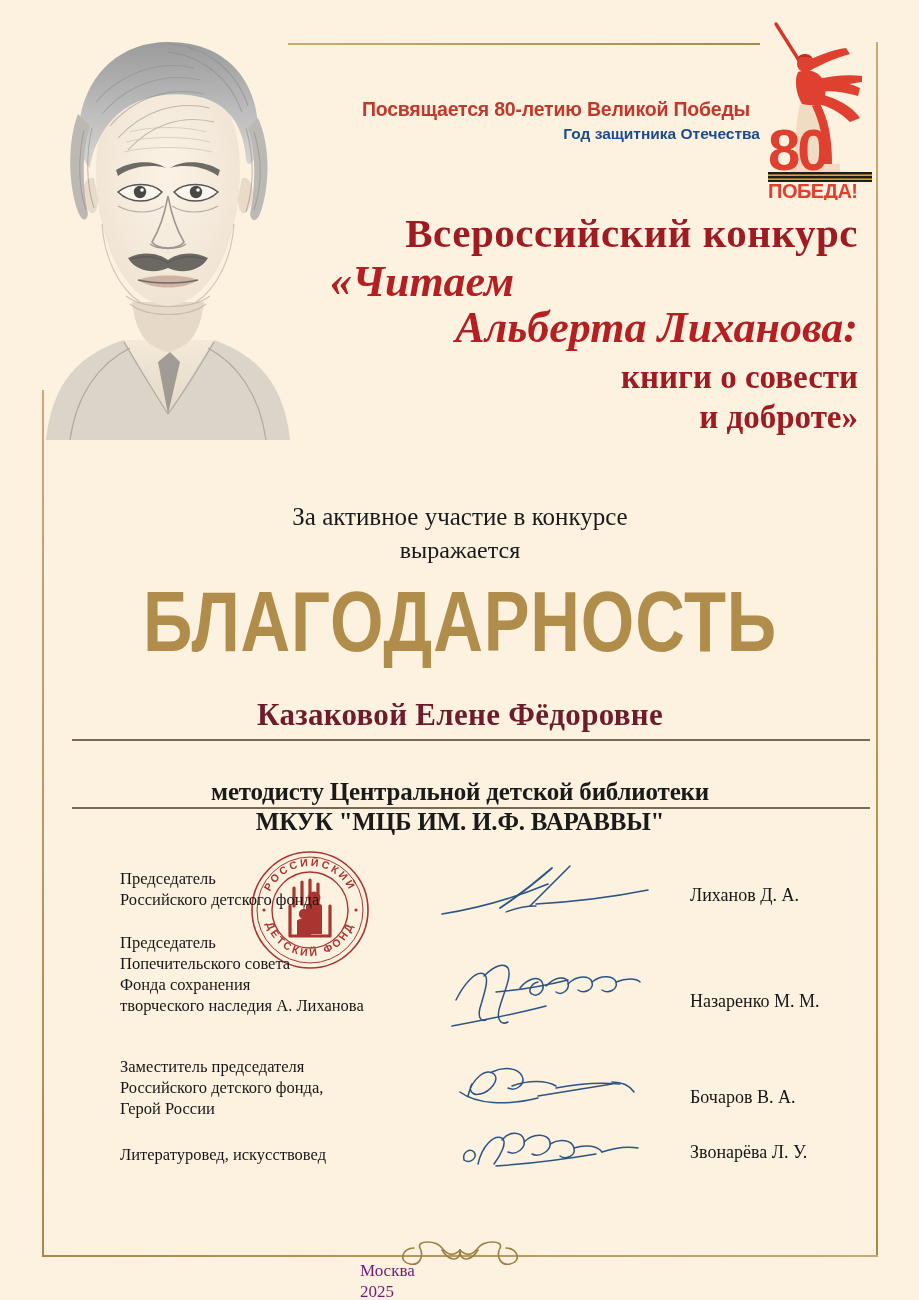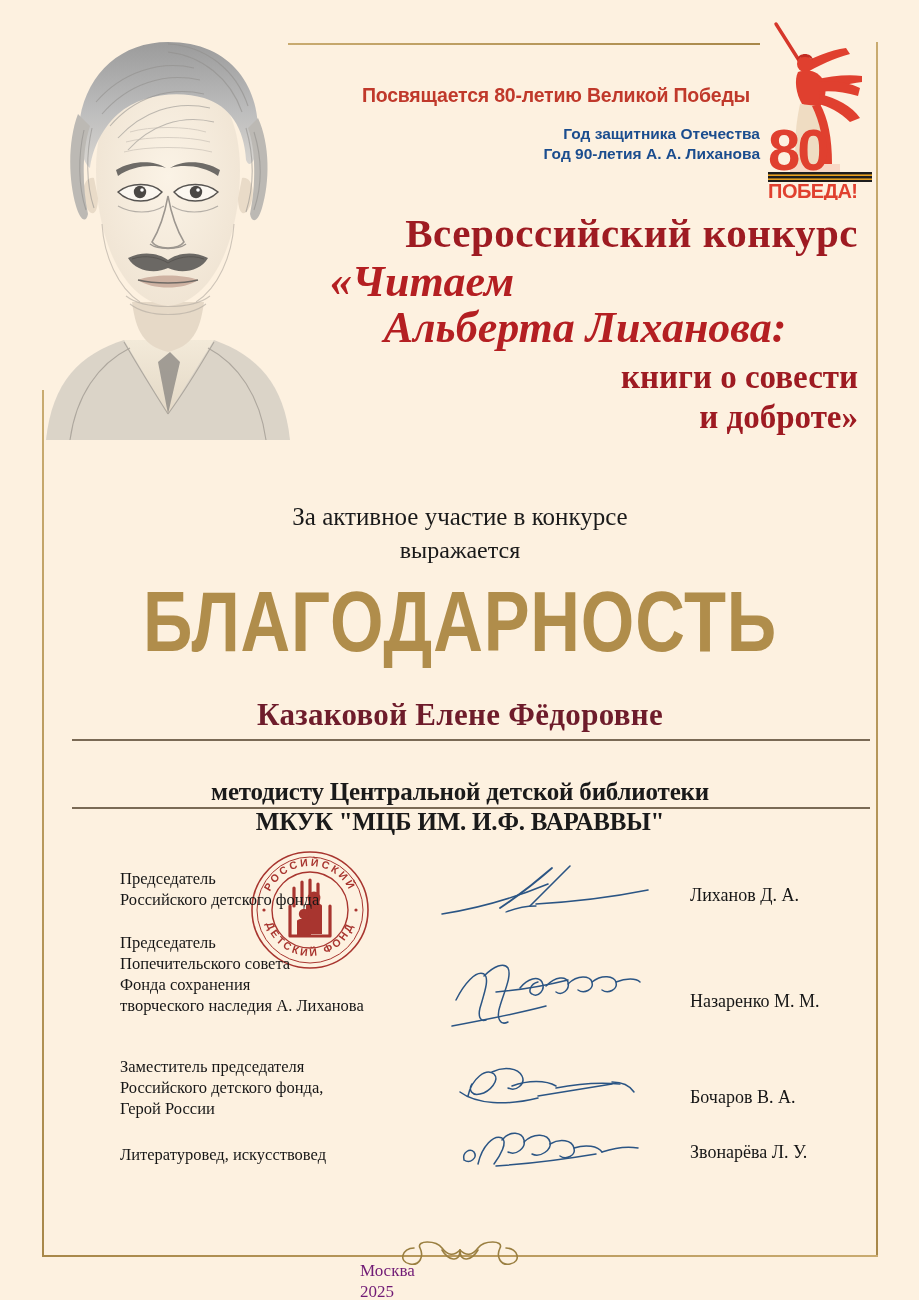--- a/index.html
+++ b/index.html
@@ -32,21 +32,21 @@
   .portrait svg{display:block;width:100%;height:100%;}
 
   
   .victory-logo{
     position:absolute;left:762px;top:18px;width:118px;height:182px;
   }
   .victory-logo svg{display:block;width:100%;height:100%;}
 
   
   .dedication{
-    position:absolute;left:330px;top:84px;width:452px;
+    position:absolute;left:330px;top:98px;width:452px;
     text-align:center;
     font-family:"Liberation Sans", sans-serif;
     font-weight:bold;font-size:19.5px;letter-spacing:-0.2px;
     color:#c0392b;
     white-space:nowrap;
   }
   .year-lines{
     position:absolute;left:330px;top:124px;width:430px;
     text-align:right;
     font-family:"Liberation Sans", sans-serif;
@@ -60,21 +60,21 @@
     text-align:right;
     font-size:41px;font-weight:bold;color:#9e1b22;
     letter-spacing:0.5px;line-height:1.06;
   }
   .t-line2{
     text-align:left;
     font-size:44px;font-weight:bold;font-style:italic;color:#b41f22;
     line-height:1.12;margin-top:2px;padding-right:6px;
   }
   .t-line3{
-    text-align:center;
+    text-align:right;
     font-size:44px;font-weight:bold;font-style:italic;color:#b41f22;
     line-height:1.12;margin-top:-4px;margin-left:-18px;
   }
   .t-line4{
     text-align:right;
     font-size:33px;font-weight:bold;color:#9e1b22;
     line-height:1.2;margin-top:6px;
   }
   .t-line5{
     text-align:right;
@@ -306,21 +306,20 @@
       </g>
 
       <text x="6" y="180" font-family="Liberation Sans, sans-serif" font-weight="bold" font-size="20" fill="#e0402f" letter-spacing="-0.5">ПОБЕДА!</text>
     </svg>
   </div>
 
   <div class="dedication">Посвящается 80-летию Великой Победы</div>
 
   <div class="year-lines">
     <div>Год защитника Отечества</div>
-    <div>Год 90-летия А. А. Лиханова</div>
   </div>
 
   <div class="title-wrap">
     <div class="t-line1">Всероссийский конкурс</div>
     <div class="t-line2">«Читаем</div>
     <div class="t-line3">Альберта Лиханова:</div>
     <div class="t-line4">книги о совести</div>
     <div class="t-line5">и доброте»</div>
   </div>
 

